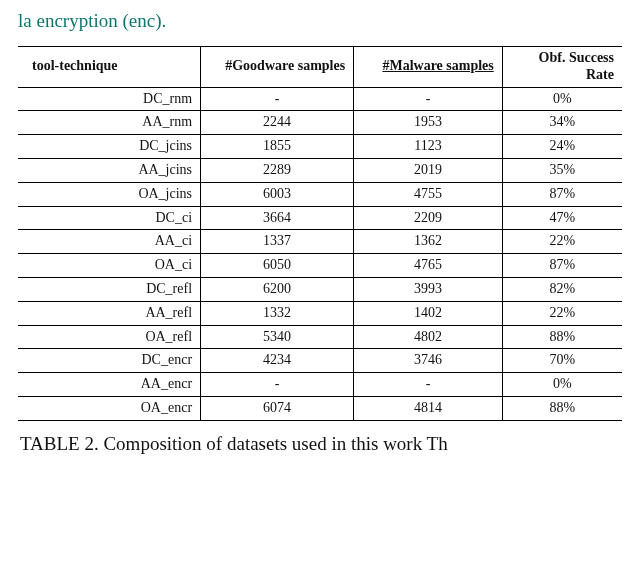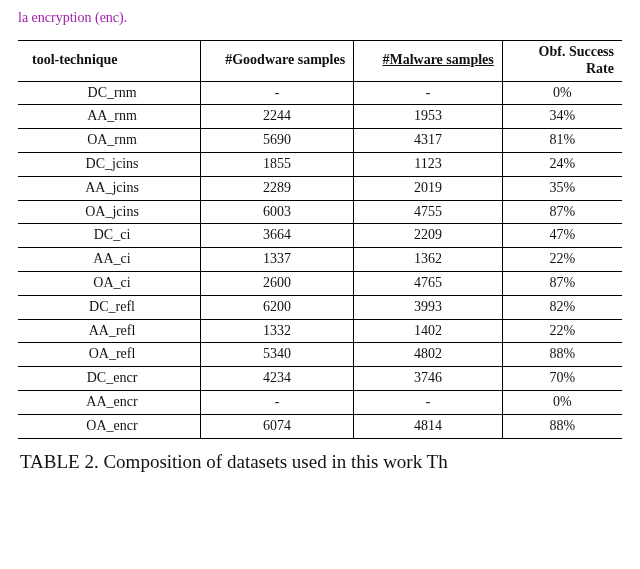--- a/index.html
+++ b/index.html
@@ -12,23 +12,23 @@
     }
     .page {
       box-sizing: border-box;
       width: 640px;
       height: 569px;
       padding: 10px 14px 0 14px;
       position: relative;
       overflow: hidden;
     }
     .pre-text {
-      font-size: 14px;
+      font-size: 19px;
       margin: 0 0 14px 4px;
-      color: #a21caf;
+      color: #0f766e;
     }
     table {
       border-collapse: collapse;
       width: 604px;
       margin: 0 auto;
       font-size: 14px;
       line-height: 1.2;
     }
     th, td {
       padding: 3px 8px;
@@ -56,21 +56,21 @@
       text-decoration: underline;
     }
     th.obf {
       width: 110px;
     }
     tbody td {
       border-bottom: 1px solid #000;
       text-align: center;
     }
     tbody td.tool {
-      text-align: center;
+      text-align: right;
       padding-left: 14px;
       border-right: 1.6px solid #000;
     }
     tbody td.good {
       border-right: 1.6px solid #000;
     }
     tbody td.mal {
       border-right: 1.6px solid #000;
     }
     tbody tr:last-child td {
@@ -108,26 +108,20 @@
       <td class="mal">-</td>
       <td class="obf">0%</td>
     </tr>
     <tr>
       <td class="tool underscore-join">AA_rnm</td>
       <td class="good">2244</td>
       <td class="mal">1953</td>
       <td class="obf">34%</td>
     </tr>
     <tr>
-      <td class="tool underscore-join">OA_rnm</td>
-      <td class="good">5690</td>
-      <td class="mal">4317</td>
-      <td class="obf">81%</td>
-    </tr>
-    <tr>
       <td class="tool underscore-join">DC_jcins</td>
       <td class="good">1855</td>
       <td class="mal">1123</td>
       <td class="obf">24%</td>
     </tr>
     <tr>
       <td class="tool underscore-join">AA_jcins</td>
       <td class="good">2289</td>
       <td class="mal">2019</td>
       <td class="obf">35%</td>
@@ -145,21 +139,21 @@
       <td class="obf">47%</td>
     </tr>
     <tr>
       <td class="tool underscore-join">AA_ci</td>
       <td class="good">1337</td>
       <td class="mal">1362</td>
       <td class="obf">22%</td>
     </tr>
     <tr>
       <td class="tool underscore-join">OA_ci</td>
-      <td class="good">2600</td>
+      <td class="good">6050</td>
       <td class="mal">4765</td>
       <td class="obf">87%</td>
     </tr>
     <tr>
       <td class="tool underscore-join">DC_refl</td>
       <td class="good">6200</td>
       <td class="mal">3993</td>
       <td class="obf">82%</td>
     </tr>
     <tr>

